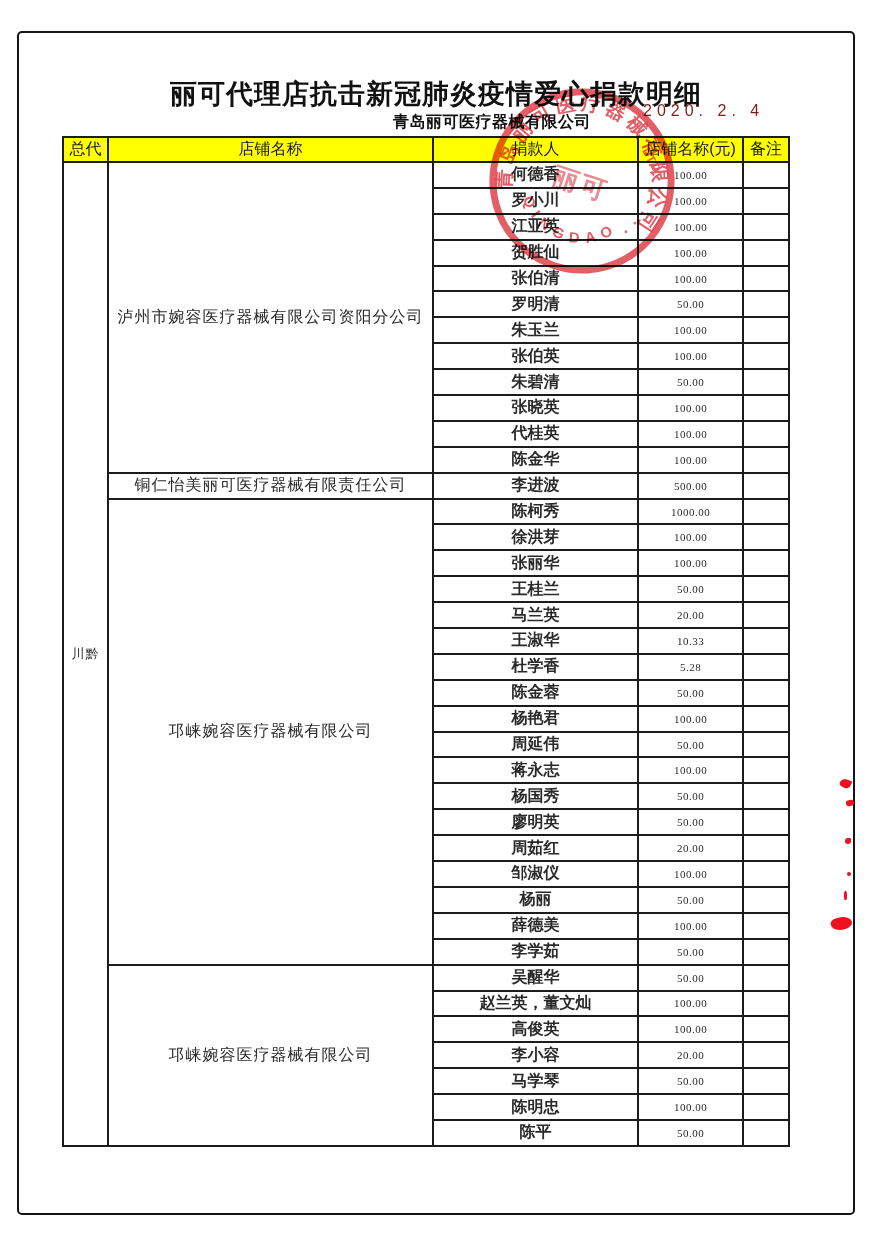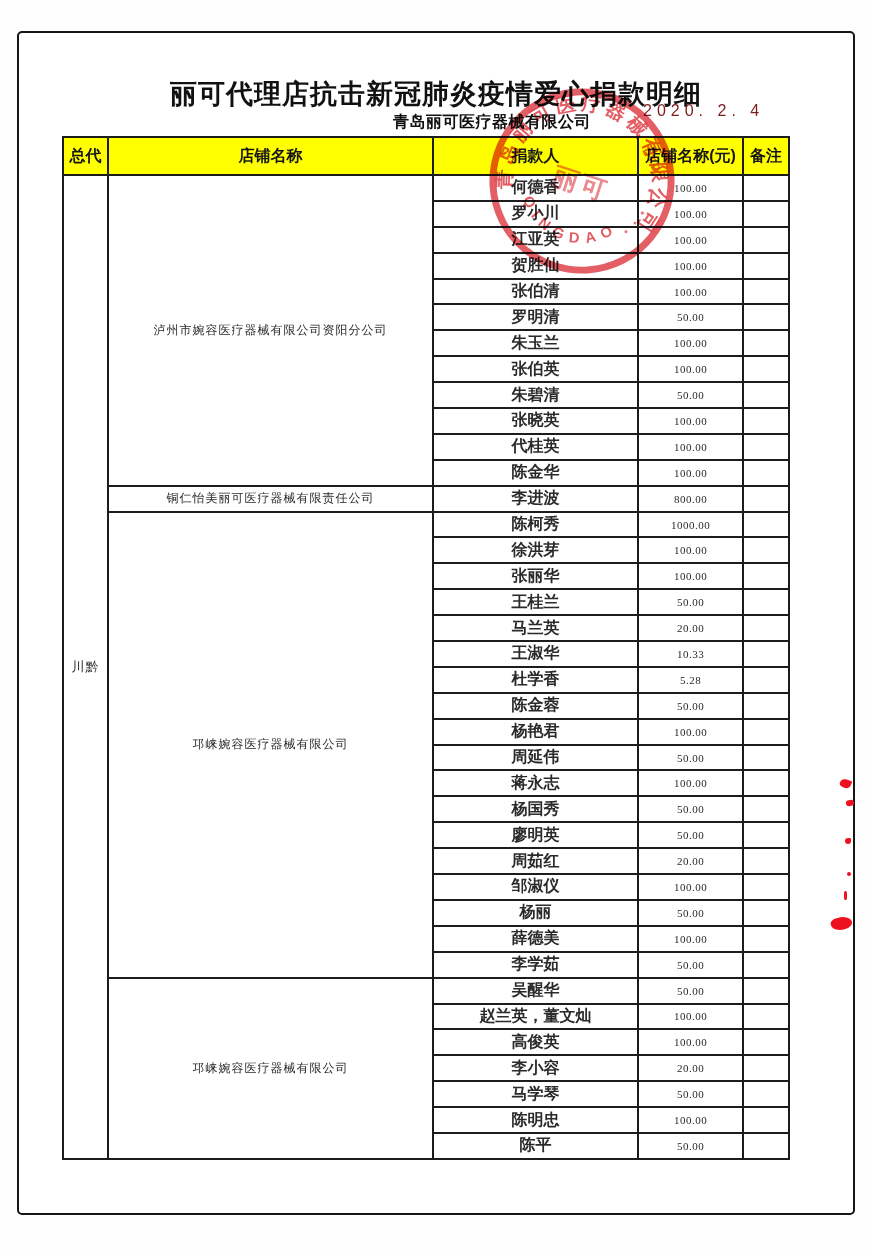--- a/index.html
+++ b/index.html
@@ -43,25 +43,25 @@
   table.donations col.c-note{width:46px;}
 
   table.donations th, table.donations td{
     border:2px solid var(--border);
     text-align:center;vertical-align:middle;
     overflow:hidden;white-space:nowrap;
   }
   table.donations thead th{
     background:var(--header-bg);
     font-family:"Liberation Sans","DejaVu Sans",sans-serif;
-    font-weight:bold;font-size:16px;height:38px;color:#161616;
+    font-weight:normal;font-size:16px;height:25px;color:#161616;
   }
   table.donations tbody td{height:var(--row-h);color:#2a2a2a;}
   td.agent-cell{font-size:13px;letter-spacing:1px;}
-  td.store-cell{font-size:12px;letter-spacing:1px;margin-top:27px;}
+  td.store-cell{font-size:16px;letter-spacing:1px;margin-top:27px;}
   td.donor-cell{font-size:16px;font-weight:bold;}
   td.amount-cell{font-size:11px;letter-spacing:.5px;font-family:Liberation Serif, serif;}
 
   
   .stamp{
     position:absolute;left:483px;top:82px;width:198px;height:198px;
     mix-blend-mode:multiply;opacity:.82;pointer-events:none;z-index:5;
     filter:blur(.2px);
   }
   .stamp text{fill:var(--stamp);}
@@ -162,21 +162,21 @@
           <td class="note-cell"></td>
         </tr>
         <tr>
           <td class="donor-cell">陈金华</td>
           <td class="amount-cell">100.00</td>
           <td class="note-cell"></td>
         </tr>
         <tr>
           <td rowspan="1" class="store-cell">铜仁怡美丽可医疗器械有限责任公司</td>
           <td class="donor-cell">李进波</td>
-          <td class="amount-cell">800.00</td>
+          <td class="amount-cell">500.00</td>
           <td class="note-cell"></td>
         </tr>
         <tr>
           <td rowspan="18" class="store-cell">邛崃婉容医疗器械有限公司</td>
           <td class="donor-cell">陈柯秀</td>
           <td class="amount-cell">1000.00</td>
           <td class="note-cell"></td>
         </tr>
         <tr>
           <td class="donor-cell">徐洪芽</td>

